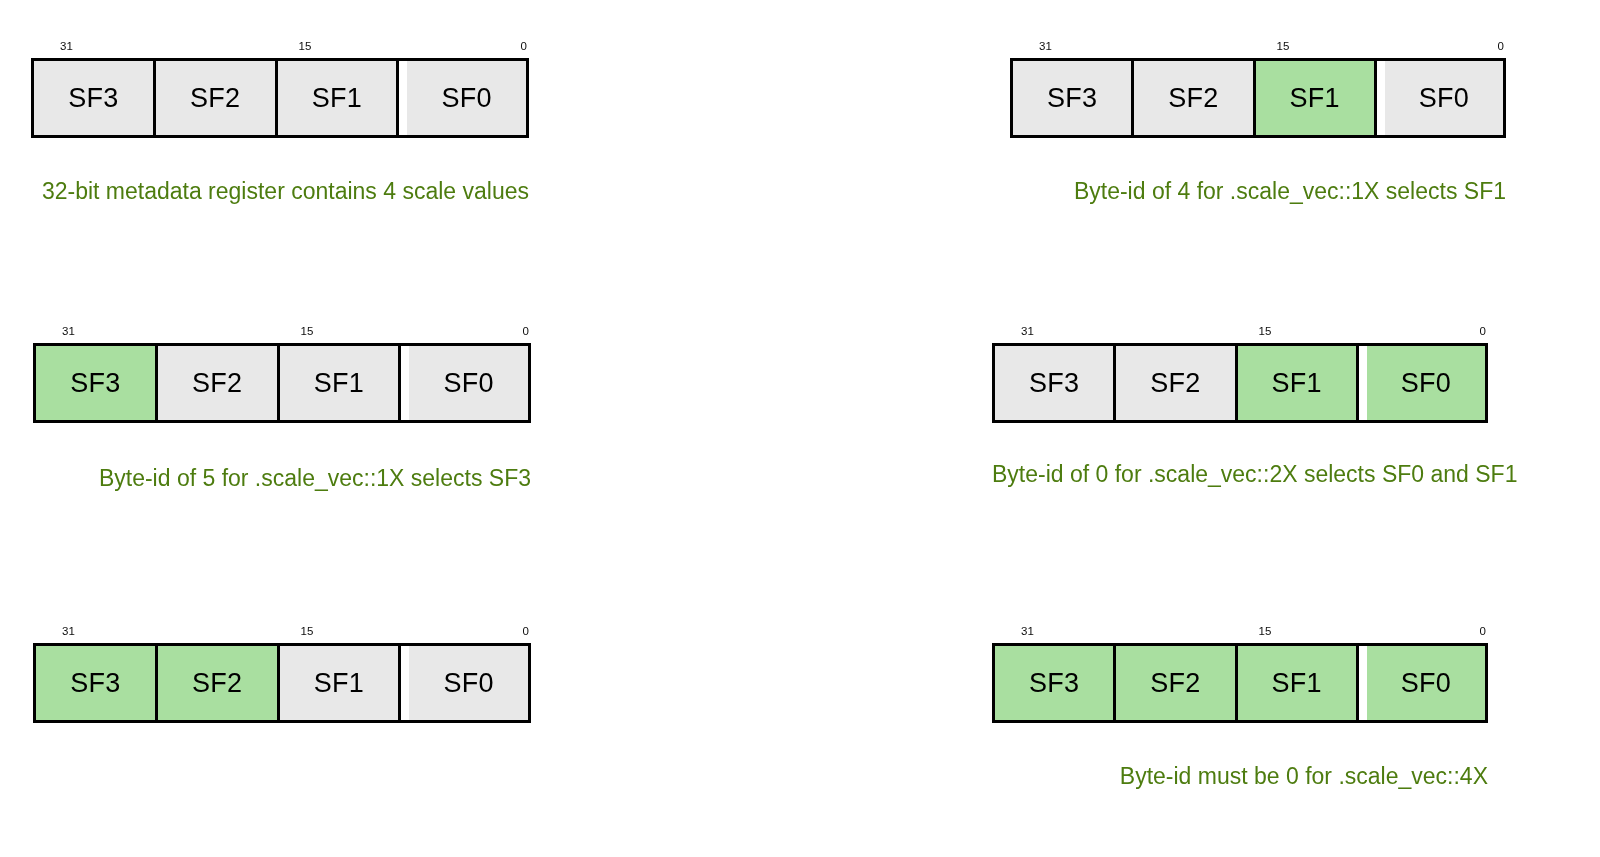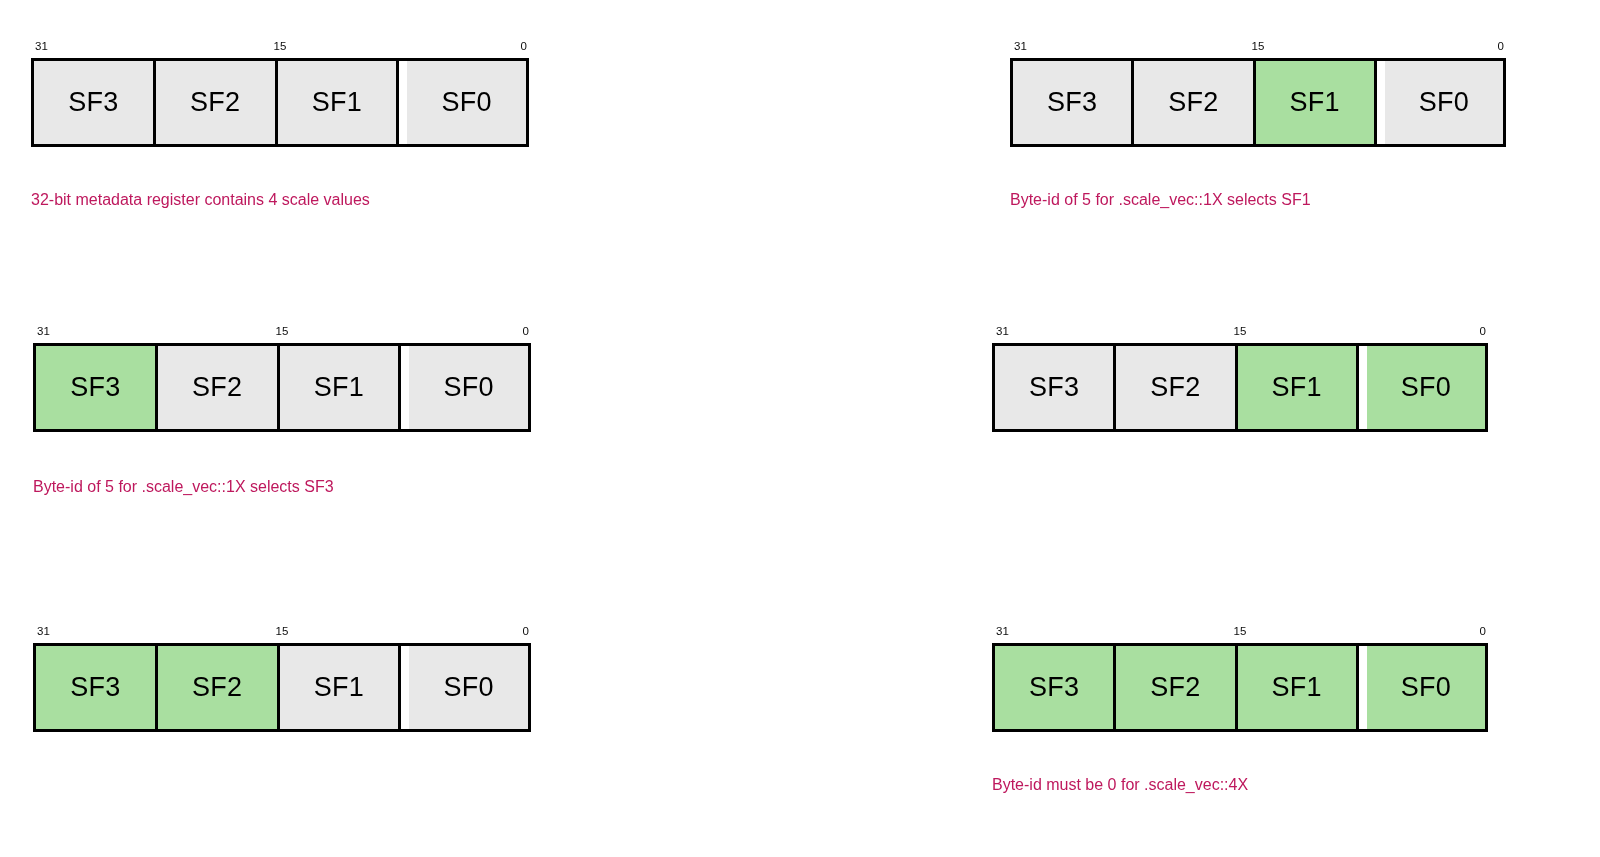--- a/index.html
+++ b/index.html
@@ -36,30 +36,31 @@
     font-size: 11.5px;
     line-height: 18px;
     font-family: "Liberation Sans", sans-serif;
     color: #0d0d0d;
     letter-spacing: 0.2px;
   }
   .bit-labels .bit {
     position: absolute;
     top: 0;
     white-space: nowrap;
+    margin-left: 25px;
   }
   .bit-labels .bit-msb  { left: 4px; }
   .bit-labels .bit-mid  { left: 50%; transform: translateX(-50%); }
   .bit-labels .bit-lsb  { right: 2px; }
 
   .register {
     display: flex;
     border: 3px solid #000000;
     box-sizing: border-box;
-    height: 89px;
+    height: 80px;
     background: #ffffff;
   }
   .register .cell {
     flex: 1 1 0;
     border-right: 3px solid #000000;
     box-sizing: border-box;
     display: flex;
     align-items: center;
     justify-content: center;
     font-family: "Liberation Sans", sans-serif;
@@ -70,25 +71,25 @@
   }
   .register .cell:last-child {
     border-right: none;
     margin-left: 8px;
   }
   .register .cell.fill-gray  { background: #e8e8e8; }
   .register .cell.fill-green { background: #a9dfa0; }
 
   .caption {
     margin-top: 40px;
-    text-align: left;
+    text-align: right;
     font-family: "Liberation Sans", sans-serif;
-    font-size: 16px;
+    font-size: 23px;
     line-height: 26px;
-    color: #be185d;
+    color: #4d7c0f;
     white-space: nowrap;
   }
 
   
   #fig-0 { left: 31px;   top: 37px;  width: 498px; }
   #fig-1 { left: 1010px; top: 37px;  width: 496px; }
   #fig-2 { left: 33px;   top: 322px; width: 498px; }
   #fig-3 { left: 992px;  top: 322px; width: 496px; }
   #fig-4 { left: 33px;   top: 622px; width: 498px; }
   #fig-5 { left: 992px;  top: 622px; width: 496px; }
@@ -123,21 +124,21 @@
       <span class="bit bit-msb">31</span>
       <span class="bit bit-mid">15</span>
       <span class="bit bit-lsb">0</span>
     </div>
     <div class="register">
       <div class="cell fill-gray">SF3</div>
       <div class="cell fill-gray">SF2</div>
       <div class="cell fill-green">SF1</div>
       <div class="cell fill-gray">SF0</div>
     </div>
-    <div class="caption">Byte-id of 5 for .scale_vec::1X selects SF1</div>
+    <div class="caption">Byte-id of 4 for .scale_vec::1X selects SF1</div>
   </div>
 
   <div class="figure" id="fig-2">
     <div class="bit-labels">
       <span class="bit bit-msb">31</span>
       <span class="bit bit-mid">15</span>
       <span class="bit bit-lsb">0</span>
     </div>
     <div class="register">
       <div class="cell fill-green">SF3</div>
@@ -153,20 +154,21 @@
       <span class="bit bit-msb">31</span>
       <span class="bit bit-mid">15</span>
       <span class="bit bit-lsb">0</span>
     </div>
     <div class="register">
       <div class="cell fill-gray">SF3</div>
       <div class="cell fill-gray">SF2</div>
       <div class="cell fill-green">SF1</div>
       <div class="cell fill-green">SF0</div>
     </div>
+    <div class="caption">Byte-id of 0 for .scale_vec::2X selects SF0 and SF1</div>
   </div>
 
   <div class="figure" id="fig-4">
     <div class="bit-labels">
       <span class="bit bit-msb">31</span>
       <span class="bit bit-mid">15</span>
       <span class="bit bit-lsb">0</span>
     </div>
     <div class="register">
       <div class="cell fill-green">SF3</div>

